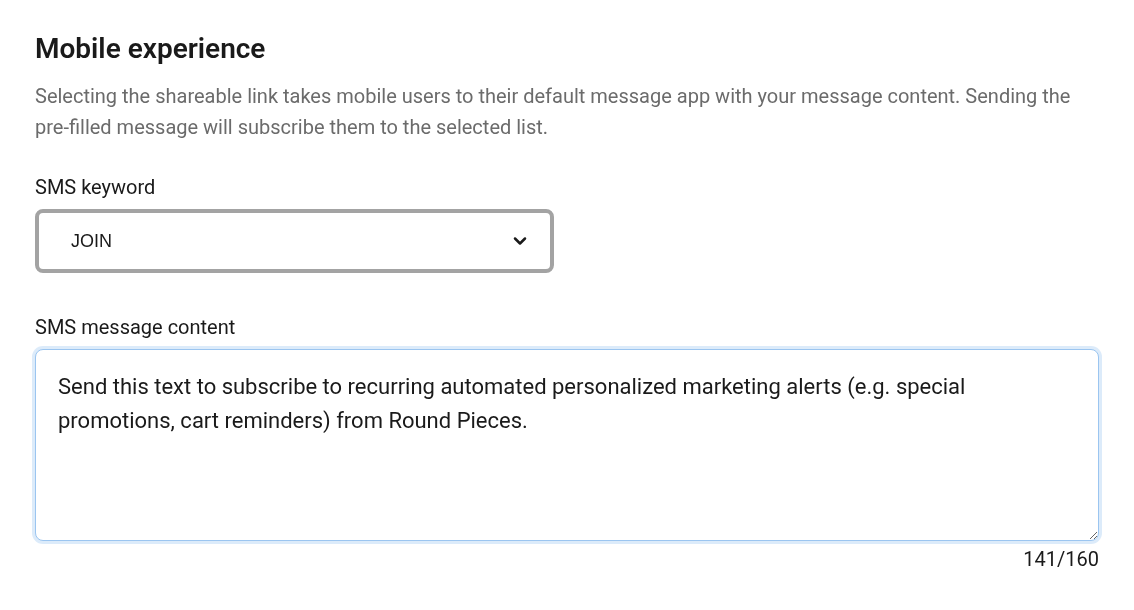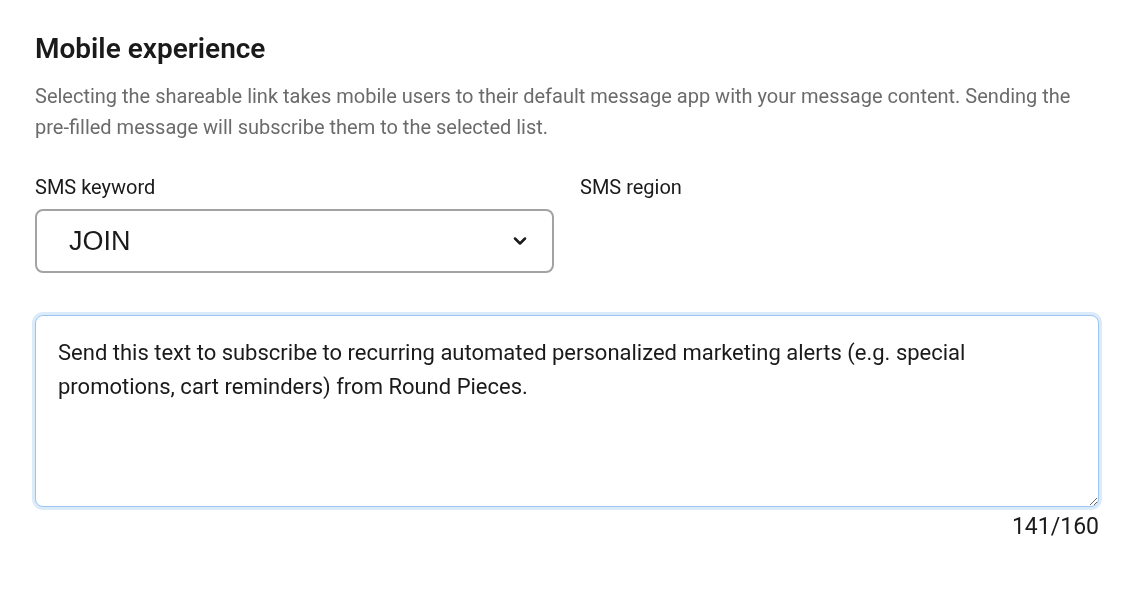--- a/index.html
+++ b/index.html
@@ -44,24 +44,24 @@
       margin-bottom: 10px;
     }
     .select-wrapper {
       position: relative;
       width: 100%;
     }
     .select-field {
       width: 100%;
       height: 64px;
       padding: 0 50px 0 32px;
-      font-size: 27px;
+      font-size: 18px;
       color: #1a1a1a;
       background: #ffffff;
-      border: 2px solid #a3a3a3;
+      border: 4px solid #a3a3a3;
       border-radius: 8px;
       appearance: none;
       cursor: pointer;
       outline: none;
     }
     .chevron-icon {
       position: absolute;
       right: 24px;
       top: 50%;
       transform: translateY(-50%);
@@ -84,21 +84,21 @@
       background: #ffffff;
       border: 1px solid #9bc5f0;
       border-radius: 8px;
       resize: vertical;
       outline: none;
       box-shadow: 0 0 0 3px rgba(155, 197, 240, 0.35);
       line-height: 1.55;
     }
     .char-counter {
       align-self: flex-end;
-      font-size: 23px;
+      font-size: 20px;
       color: #1a1a1a;
       margin-top: 6px;
     }
   </style>
 </head>
 <body>
 
 <h2 class="section-title">Mobile experience</h2>
 <p class="section-description">Selecting the shareable link takes mobile users to their default message app with your message content. Sending the pre-filled message will subscribe them to the selected list.</p>
 
@@ -111,20 +111,20 @@
       </select>
       <span class="chevron-icon">
         <svg viewBox="0 0 24 24" fill="none" stroke="#1a1a1a" stroke-width="3" stroke-linecap="round" stroke-linejoin="round">
           <polyline points="6 9 12 15 18 9"></polyline>
         </svg>
       </span>
     </div>
   </div>
 
   <div class="form-group">
-    <label class="field-label">SMS region</label>
   </div>
 </div>
 
 <div class="full-width-group">
+  <label class="field-label">SMS message content</label>
   <textarea class="textarea-field" style="">Send this text to subscribe to recurring automated personalized marketing alerts (e.g. special promotions, cart reminders) from Round Pieces.</textarea>
   <div class="char-counter">141/160</div>
 </div>
 
 </body></html>

